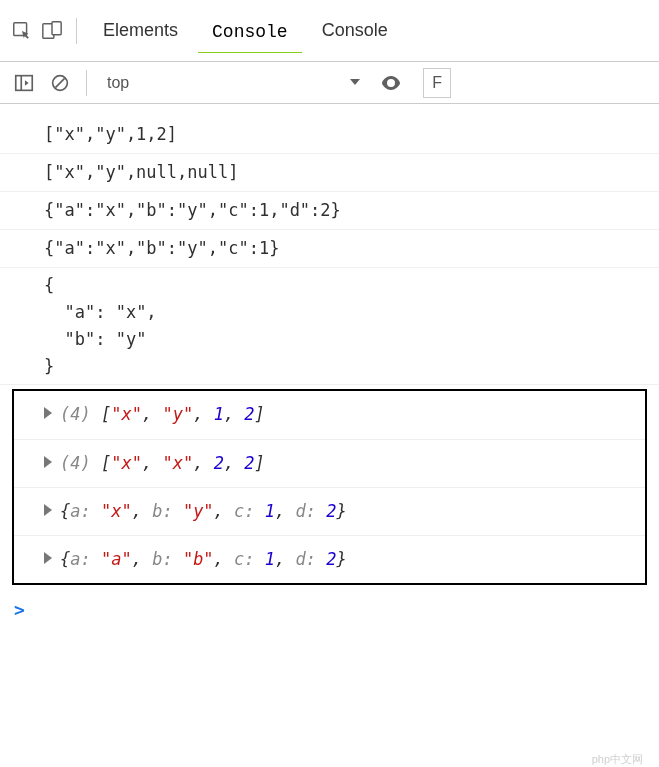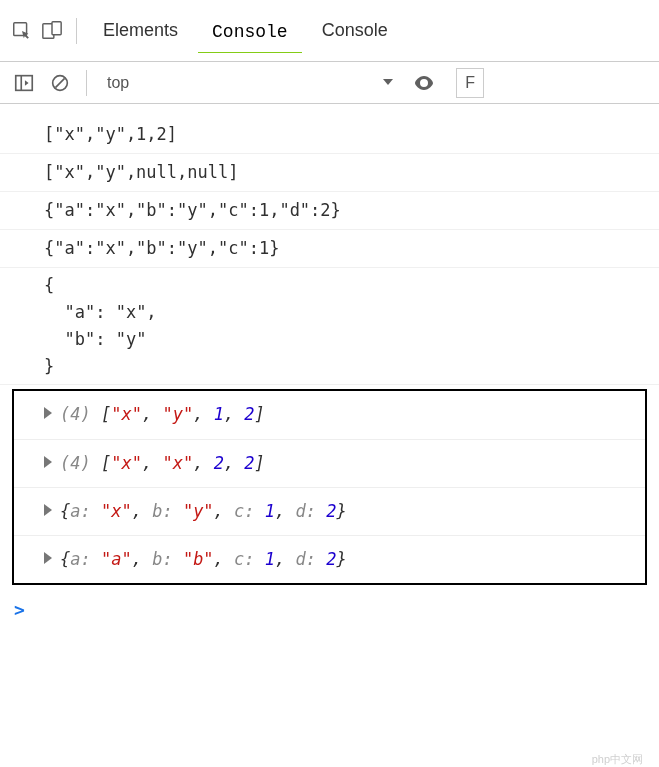--- a/index.html
+++ b/index.html
@@ -30,21 +30,21 @@
       align-items: center;
       height: 42px;
       border-bottom: 1px solid #ccc;
       padding: 0 10px;
       gap: 8px;
       font-size: 16px;
       color: #555;
     }
     .tb-icon { width: 28px; height: 28px; display: flex; align-items: center; justify-content: center; color: #606060; cursor: pointer; }
     .tb-divider { width: 1px; height: 26px; background: #ccc; margin: 0 4px; }
-    .context-select { display: flex; align-items: center; padding: 0 8px; cursor: pointer; flex: 0 0 auto; gap: 33px; }
+    .context-select { display: flex; align-items: center; padding: 0 8px; cursor: pointer; flex: 0 0 auto; }
     .context-select .caret { margin-left: 220px; }
     .filter-box { border: 1px solid #ccc; padding: 4px 8px; height: 30px; display: flex; align-items: center; margin-left: 10px; }
     .console { padding: 12px 0 0 0; }
     .log-row {
       padding: 4px 12px 4px 44px;
       border-bottom: 1px solid #f0f0f0;
       font-family: Menlo, Consolas, monospace;
       font-size: 17px;
       line-height: 1.7;
       color: #303030;

